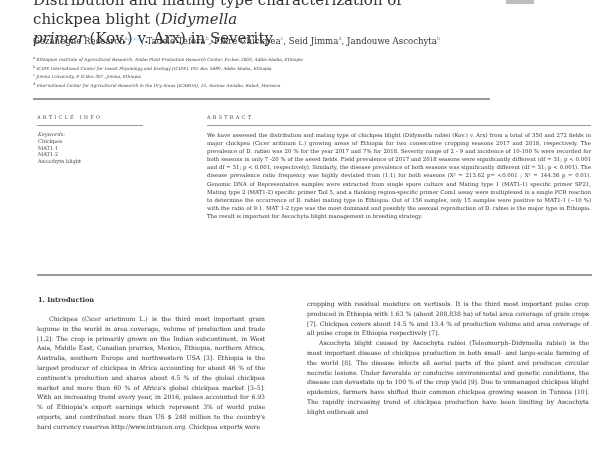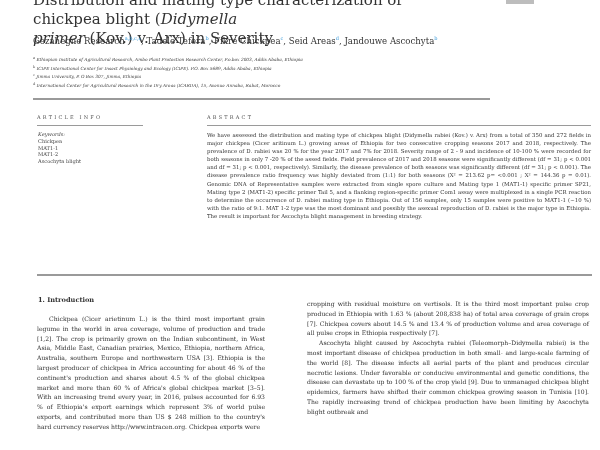--- a/index.html
+++ b/index.html
@@ -27,21 +27,21 @@
 <div class="title">
   <span>Distribution and mating type characterization of chickpea blight (</span><i>Didymella</i><br>
   <i>primer</i><span> (Kov.) v. Arx) in Severity</span>
 </div>
 <div class="logo-box"></div>
 
 <div class="authors">
   <span>Gezahegne Research</span><sup>a,b,c,⁎</sup>,
   <span>Tadele Tefera</span><sup>b</sup>,
   <span>Fikre Chickpea</span><sup>c</sup>,
-  <span>Seid Areas</span><sup>d</sup>,
+  <span>Seid Jimma</span><sup>d</sup>,
   <span>Jandouwe Ascochyta</span><sup>b</sup>
 </div>
 
 <div class="affils">
   <div><sup>a</sup> <span>Ethiopian Institute of Agricultural Research, Ambo Plant Protection Research Center, P.o.box 2003, Addis Ababa, Ethiopia</span></div>
   <div><sup>b</sup> <span>ICIPE International Center for Insect Physiology and Ecology (ICIPE). P.O. Box 5689, Addis Ababa, Ethiopia</span></div>
   <div><sup>c</sup> <span>Jimma University, P. O Box 307, Jimma, Ethiopia</span></div>
   <div><sup>d</sup> <span>International Center for Agricultural Research in the Dry Areas (ICARDA), 15, Avenue Annaba, Rabat, Morocco</span></div>
 </div>
 

